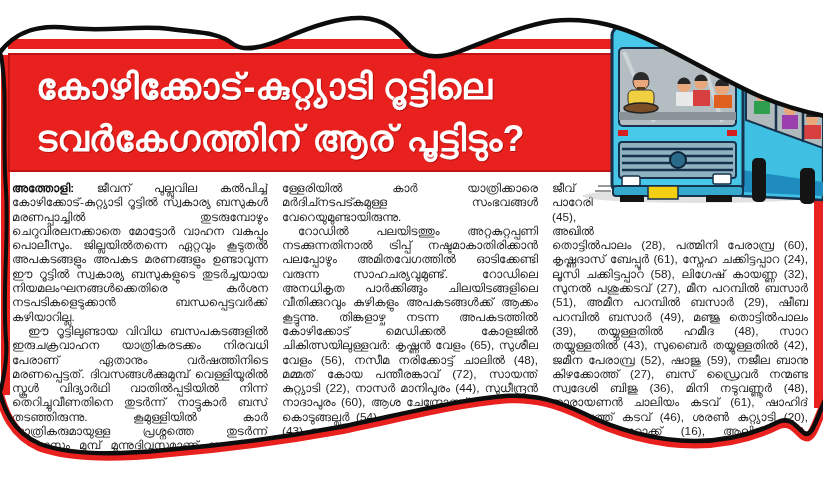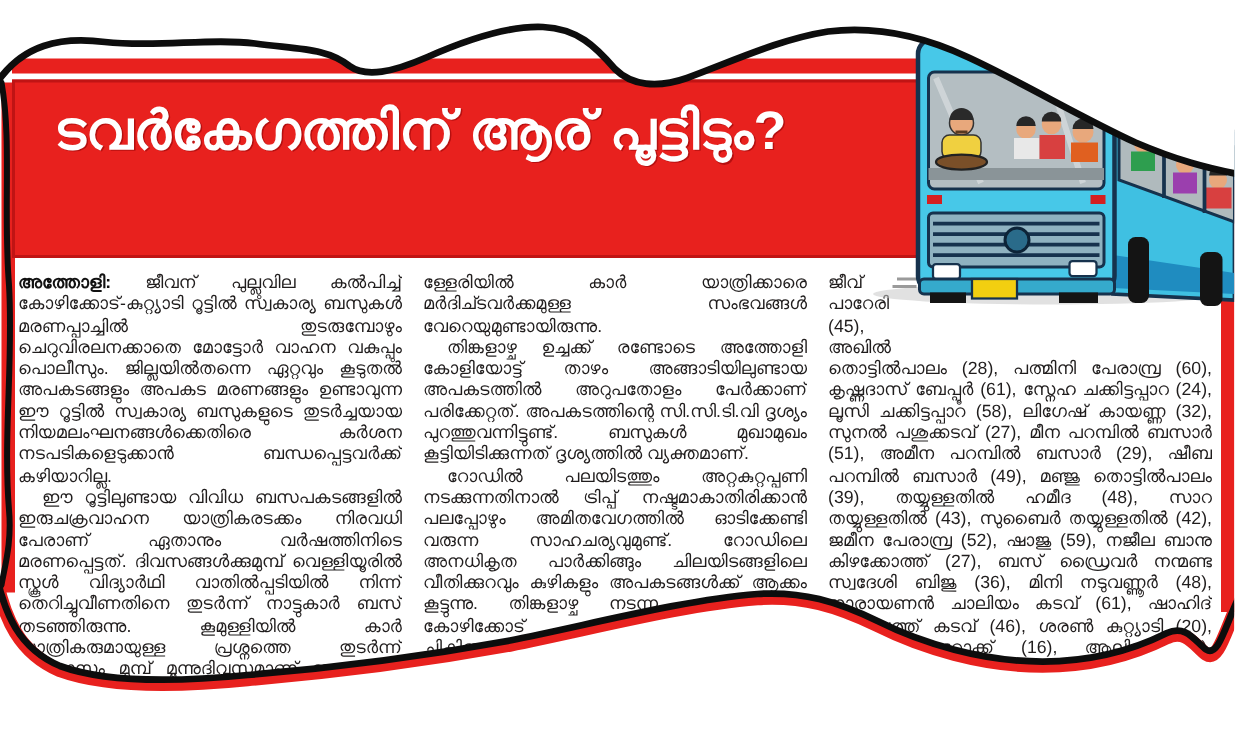--- a/index.html
+++ b/index.html
@@ -32,32 +32,32 @@
 </head>
 <body>
 
 <div id="stage">
 
   <div class="red-top-band"></div>
   <div class="red-left-strip"></div>
   <div class="red-right-strip"></div>
 
   <div class="headline-box">
+    <div class="headline-line">കോഴിക്കോട്-കുറ്റ്യാടി റൂട്ടിലെ</div>
     <div class="headline-line">ടവർകേഗത്തിന് ആര് പൂട്ടിടും?</div>
   </div>
 
   <div class="cols">
     <div class="col">
       <p class="first"><span class="dateline">അത്തോളി:</span><span> ജീവന് പുല്ലുവില കൽപിച്ച് കോഴിക്കോട്-കുറ്റ്യാടി റൂട്ടിൽ സ്വകാര്യ ബസുകൾ മരണപ്പാച്ചിൽ തുടരുമ്പോഴും ചെറുവിരലനക്കാതെ മോട്ടോർ വാഹന വകുപ്പും പൊലീസും. ജില്ലയിൽതന്നെ ഏറ്റവും കൂടുതൽ അപകടങ്ങളും അപകട മരണങ്ങളും ഉണ്ടാവുന്ന ഈ റൂട്ടിൽ സ്വകാര്യ ബസുകളുടെ തുടർച്ചയായ നിയമലംഘനങ്ങൾക്കെതിരെ കർശന നടപടികളെടുക്കാൻ ബന്ധപ്പെട്ടവർക്ക് കഴിയാറില്ല.</span></p>
       <p>ഈ റൂട്ടിലുണ്ടായ വിവിധ ബസപകടങ്ങളിൽ ഇരുചക്രവാഹന യാത്രികരടക്കം നിരവധി പേരാണ് ഏതാനും വർഷത്തിനിടെ മരണപ്പെട്ടത്. ദിവസങ്ങൾക്കുമുമ്പ് വെള്ളിയൂരിൽ സ്കൂൾ വിദ്യാർഥി വാതിൽപ്പടിയിൽ നിന്ന് തെറിച്ചുവീണതിനെ തുടർന്ന് നാട്ടുകാർ ബസ് തടഞ്ഞിരുന്നു. കൂമുള്ളിയിൽ കാർ യാത്രികരുമായുള്ള പ്രശ്നത്തെ തുടർന്ന് രണ്ടുമാസം മുമ്പ് മൂന്നുദിവസമാണ് ഈ റൂട്ടിൽ തൊഴിലാളികൾ മിന്നൽ പണിമുടക്ക് നടത്തിയത്.</p>
 
     </div>
     <div class="col">
-      <p class="first">ള്ളേരിയിൽ കാർ യാത്രിക്കാരെ മർദിച്ടവർക്കമുള്ള സംഭവങ്ങൾ വേറെയുമുണ്ടായിരുന്നു.</p>
-      <p>തിങ്കളാഴ്ച ഉച്ചക്ക് രണ്ടോടെ അത്തോളി കോളിയോട്ട് താഴം അങ്ങാടിയിലുണ്ടായ അപകടത്തിൽ അറുപതോളം പേർക്കാണ് പരിക്കേറ്റത്. അപകടത്തിന്റെ സി.സി.ടി.വി ദൃശ്യം പുറത്തുവന്നിട്ടുണ്ട്. ബസുകൾ മുഖാമുഖം കൂട്ടിയിടിക്കുന്നത് ദൃശ്യത്തിൽ വ്യക്തമാണ്.</p>
+      <p class="first">ള്ളേരിയിൽ കാർ യാത്രിക്കാരെ മർദിച്നടപട്കമുള്ള സംഭവങ്ങൾ വേറെയുമുണ്ടായിരുന്നു.</p>
       <p>റോഡിൽ പലയിടത്തും അറ്റകുറ്റപ്പണി നടക്കുന്നതിനാൽ ട്രിപ്പ് നഷ്ടമാകാതിരിക്കാൻ പലപ്പോഴും അമിതവേഗത്തിൽ ഓടിക്കേണ്ടി വരുന്ന സാഹചര്യവുമുണ്ട്. റോഡിലെ അനധികൃത പാർക്കിങ്ങും ചിലയിടങ്ങളിലെ വീതിക്കുറവും കുഴികളും അപകടങ്ങൾക്ക് ആക്കം കൂട്ടുന്നു. തിങ്കളാഴ്ച നടന്ന അപകടത്തിൽ കോഴിക്കോട് മെഡിക്കൽ കോളജിൽ ചികിത്സയിലുള്ളവർ: കൃഷ്ണൻ വേളം (65), സുശീല വേളം (56), നസീമ നരിക്കോട്ട് ചാലിൽ (48), മമ്മത് കോയ പന്തീരങ്കാവ് (72), സായന്ത് കുറ്റ്യാടി (22), നാസർ മാനിപുരം (44), സുധീന്ദ്രൻ നാദാപുരം (60), ആശ ചേന്ദ്രോത്ത് (49), അമന കൊടുങ്ങല്ലൂർ (54), ഹന ചീക്കിലോട്ട് നാദാപുരം (43), രാ</p>
     </div>
     <div class="col">
       <div class="bus-spacer"></div>
       <p class="first">ജീവ് പാറേരി (45), അഖിൽ തൊട്ടിൽപാലം (28), പത്മിനി പേരാമ്പ്ര (60), കൃഷ്ണദാസ് ബേപ്പൂർ (61), സ്നേഹ ചക്കിട്ടപ്പാറ (24), ലൂസി ചക്കിട്ടപ്പാറ (58), ലിഗേഷ് കായണ്ണ (32), സുനൽ പശുക്കടവ് (27), മീന പറമ്പിൽ ബസാർ (51), അമീന പറമ്പിൽ ബസാർ (29), ഷീബ പറമ്പിൽ ബസാർ (49), മഞ്ജു തൊട്ടിൽപാലം (39), തയ്യുള്ളതിൽ ഹമീദ (48), സാറ തയ്യുള്ളതിൽ (43), സുബൈർ തയ്യുള്ളതിൽ (42), ജമീന പേരാമ്പ്ര (52), ഷാജു (59), നജീല ബാനു കിഴക്കോത്ത് (27), ബസ് ഡ്രൈവർ നന്മണ്ട സ്വദേശി ബിജു (36), മിനി നടുവണ്ണൂർ (48), നാരായണൻ ചാലിയം കടവ് (61), ഷാഹിദ് തെരുവത്ത് കടവ് (46), ശരൺ കുറ്റ്യാടി (20), അലീസ ഫറോക്ക് (16), ആലിയ (26), അബൂതാഹിർ വെള്ളയിൽ (22), അബൂബക്കർ (71), അഖിന കൊങ്ങാട് (29), കൃഷ്ണപ്രിയ പേരാമ്പ്ര (22), ബിഗേഷ് ചെറുകാട് (35), രഞ്ജിത് ഫറോക്ക് (50), ബിനു കിഴക്കോത്ത്, രതീഷ് കക്കട്ട് (35), ബസ് കണ്ടക്ടർ അത്തോളി (48)</p>
     </div>
   </div>
 
   <svg id="overlay" viewBox="0 0 823 494">
 

